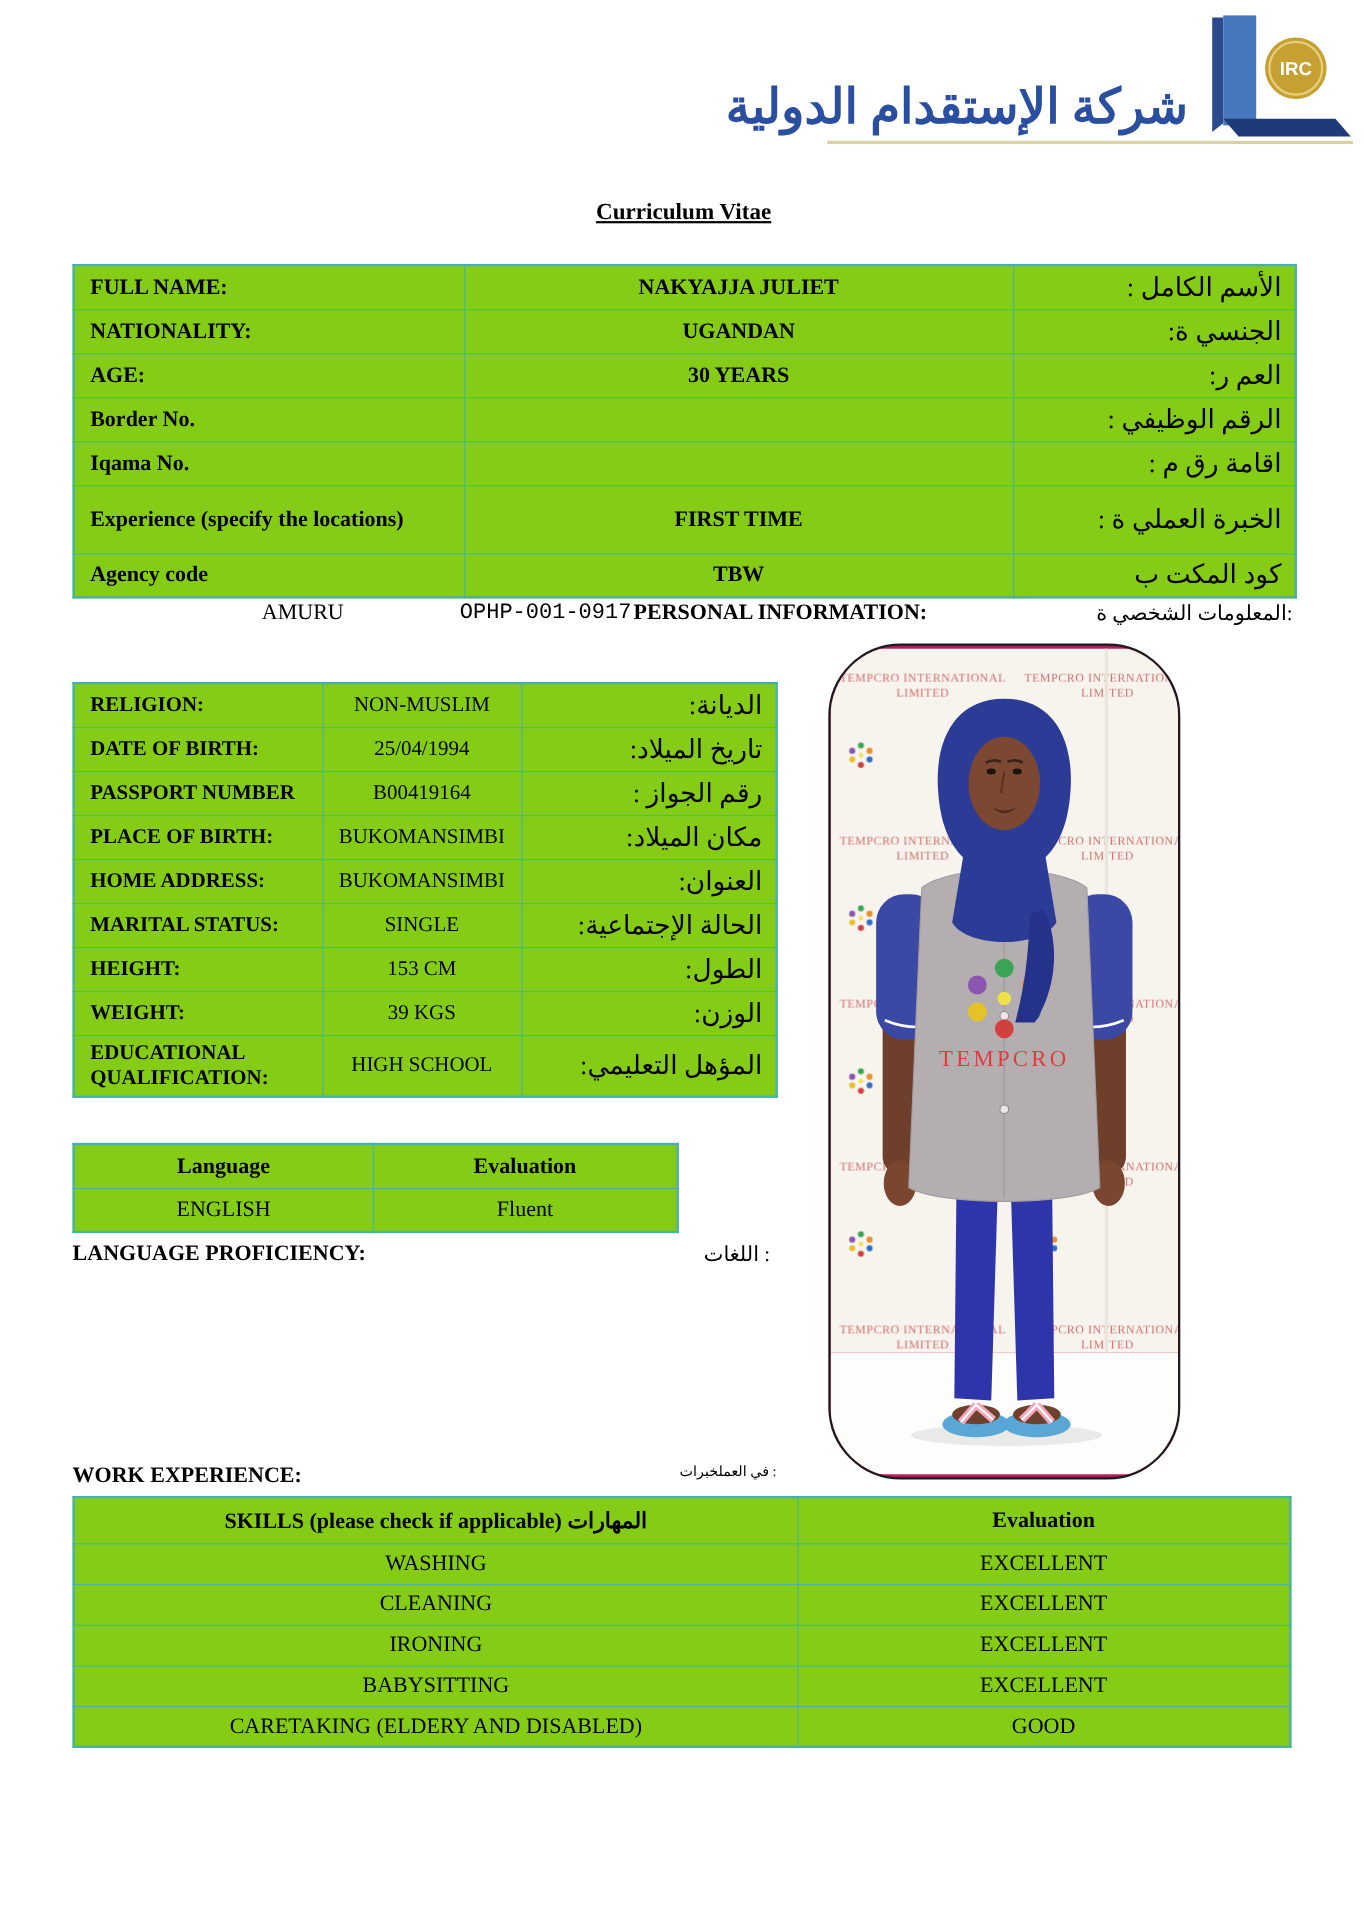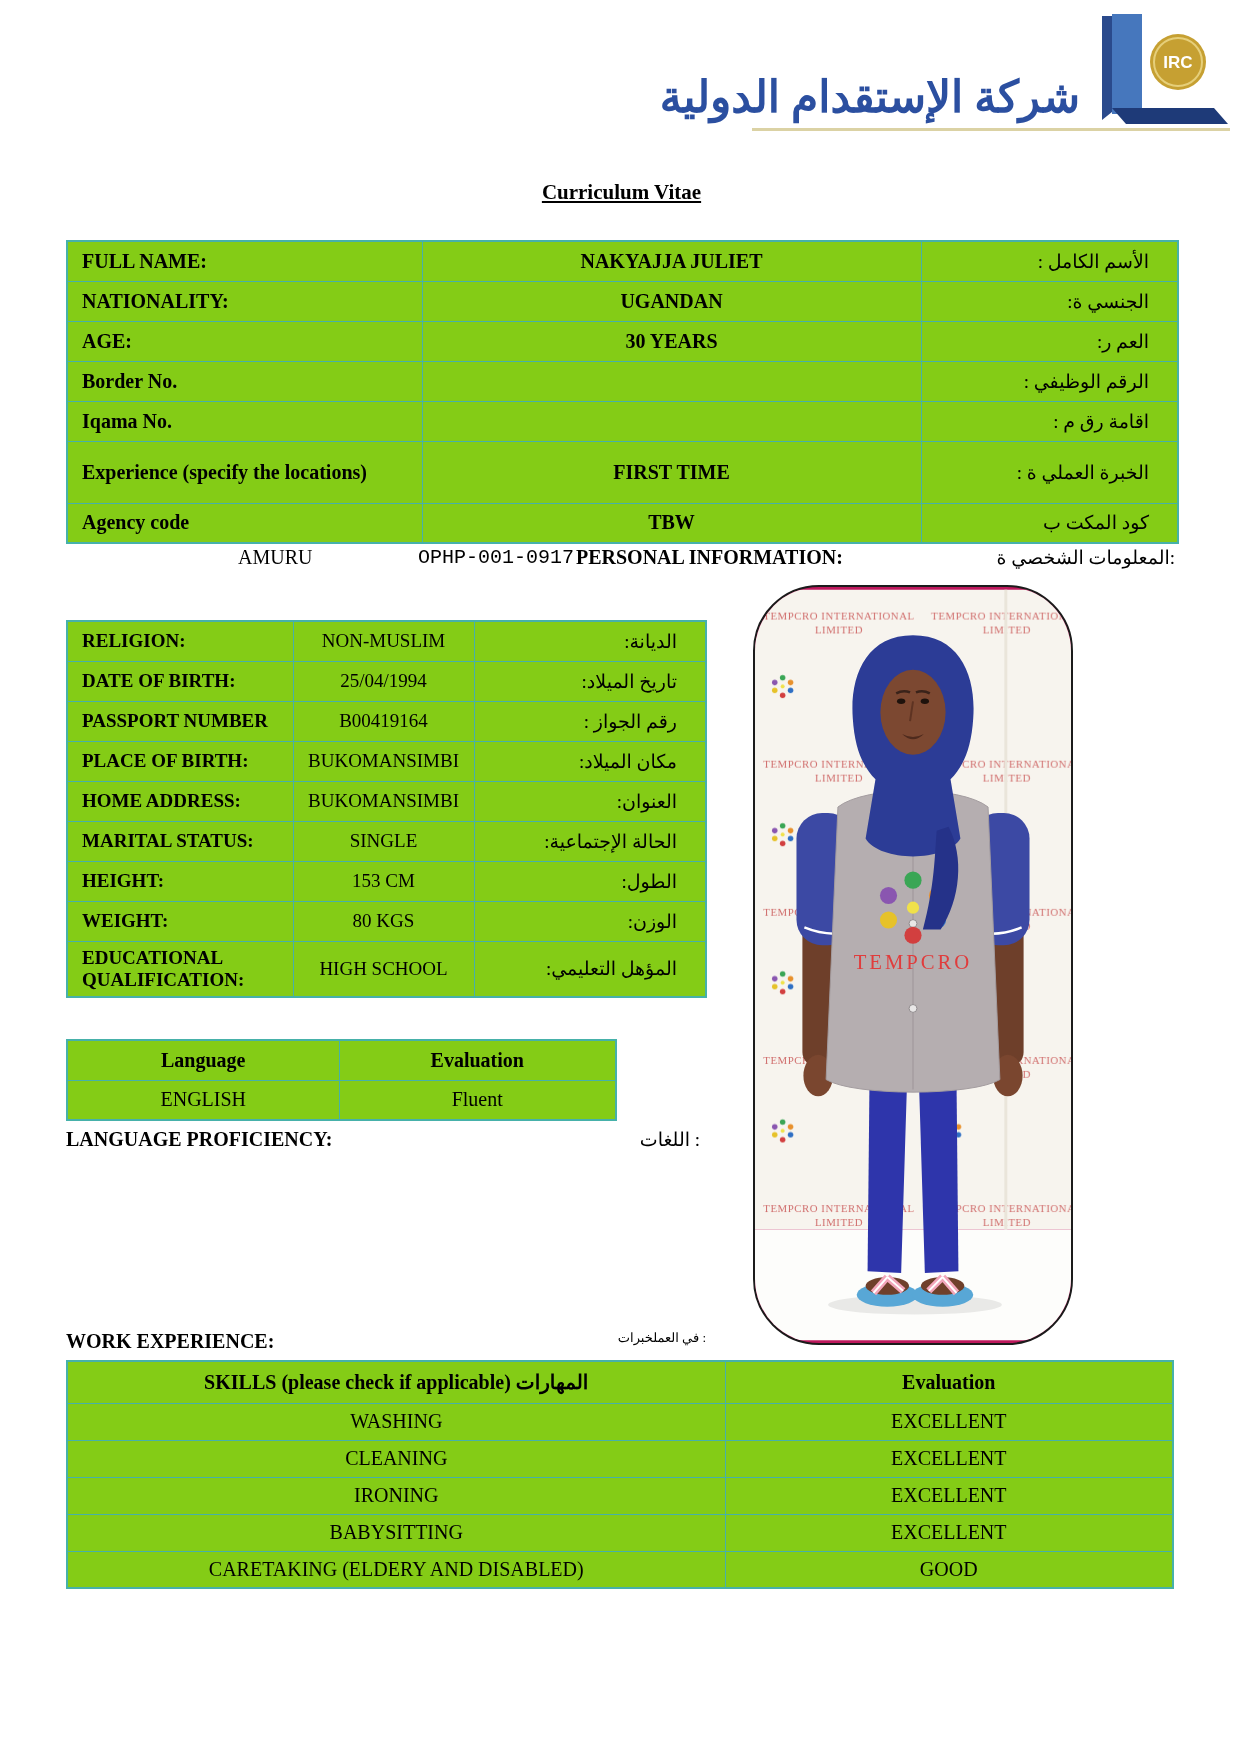--- a/index.html
+++ b/index.html
@@ -19,21 +19,21 @@
   .title{
     position:absolute; top:180px; left:66px; width:1111px; text-align:center;
     font-size:21px; font-weight:bold; text-decoration:underline;
   }
   
   table.tbl{border-collapse:collapse; table-layout:fixed; position:absolute; background:#84cc16;}
   table.tbl td{border:1.6px solid #46b1aa; vertical-align:middle; overflow:hidden;}
   table.tbl{border:2.5px solid #46b1aa;}
   td.lbl{font-weight:bold; padding-left:14px; font-size:20px;}
   td.val{text-align:center; font-size:20px;}
-  td.ar{direction:rtl; text-align:right; padding-right:28px; font-size:19px;}
+  td.ar{direction:rtl; text-align:right; padding-right:12px; font-size:24px;}
   
   .main-tbl{left:66px; top:240px; width:1111px;}
   .main-tbl col.c1{width:355px;} .main-tbl col.c2{width:499px;} .main-tbl col.c3{width:257px;}
   .main-tbl td.val{font-weight:bold;}
   .main-tbl tr{height:40px;} .main-tbl tr.tall{height:62px;}
   
   .pers-tbl{left:66px; top:620px; width:639px;}
   .pers-tbl col.c1{width:226px;} .pers-tbl col.c2{width:181px;} .pers-tbl col.c3{width:232px;}
   .pers-tbl td.lbl{font-size:19px;}
   .pers-tbl td.val{font-size:19px;}
@@ -256,21 +256,21 @@
       <td class="val">SINGLE</td>
       <td class="ar">الحالة الإجتماعية:</td>
     </tr>
     <tr>
       <td class="lbl">HEIGHT:</td>
       <td class="val">153 CM</td>
       <td class="ar">الطول:</td>
     </tr>
     <tr>
       <td class="lbl">WEIGHT:</td>
-      <td class="val">80 KGS</td>
+      <td class="val">39 KGS</td>
       <td class="ar">الوزن:</td>
     </tr>
     <tr class="tall">
       <td class="lbl">EDUCATIONAL QUALIFICATION:</td>
       <td class="val">HIGH SCHOOL</td>
       <td class="ar">المؤهل التعليمي:</td>
     </tr>
   </tbody>
     </table>
 

